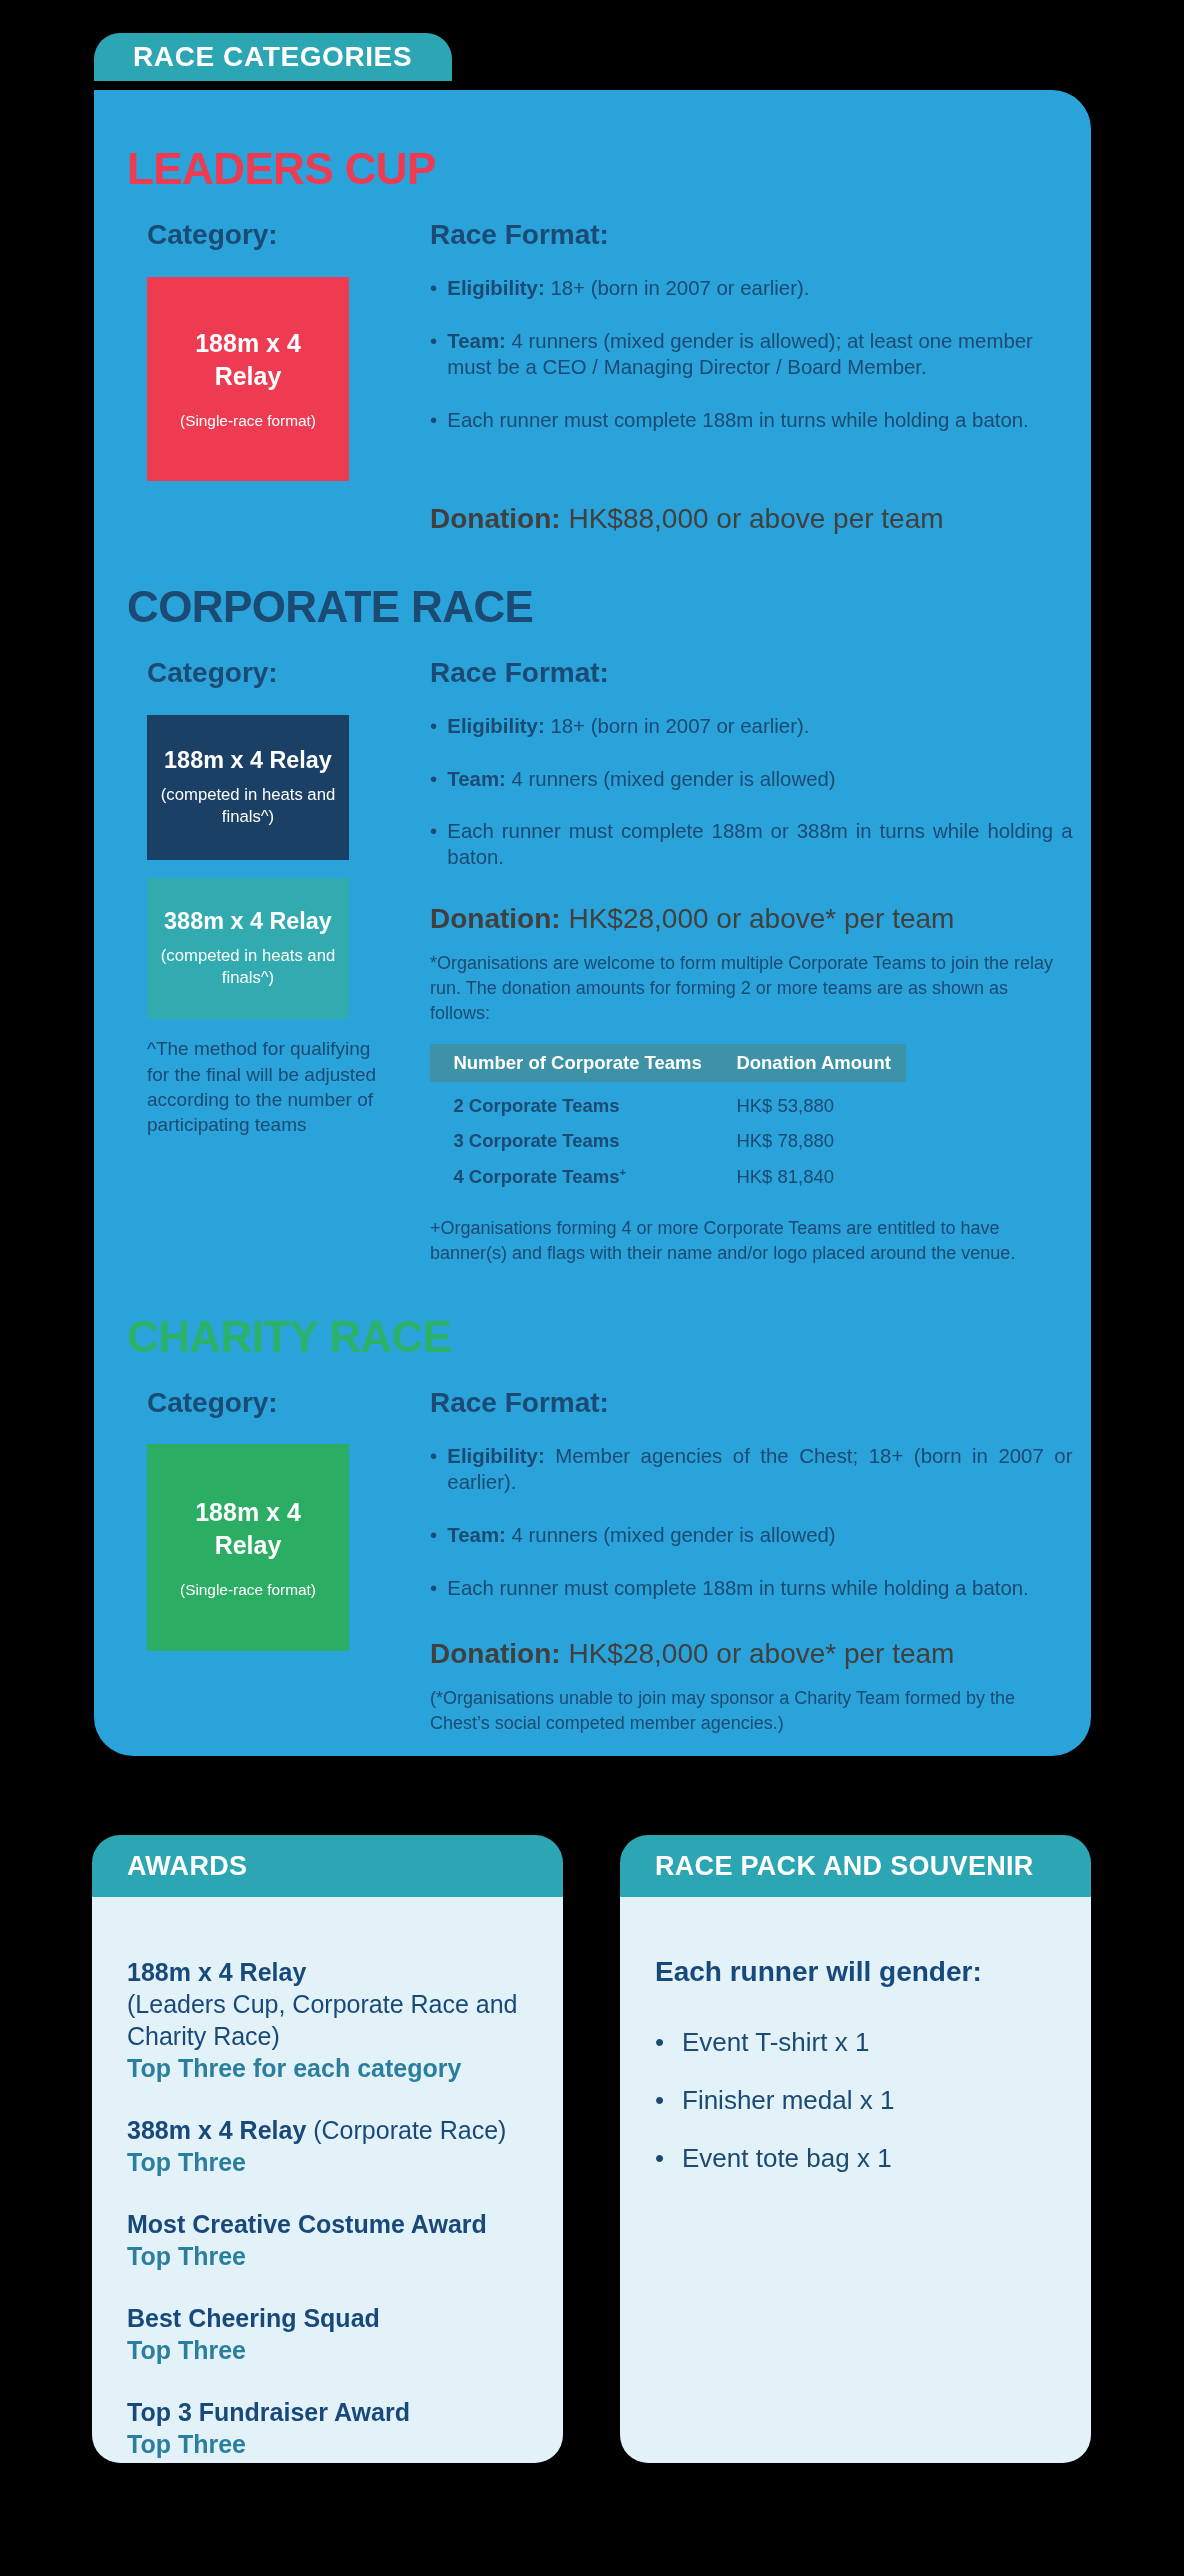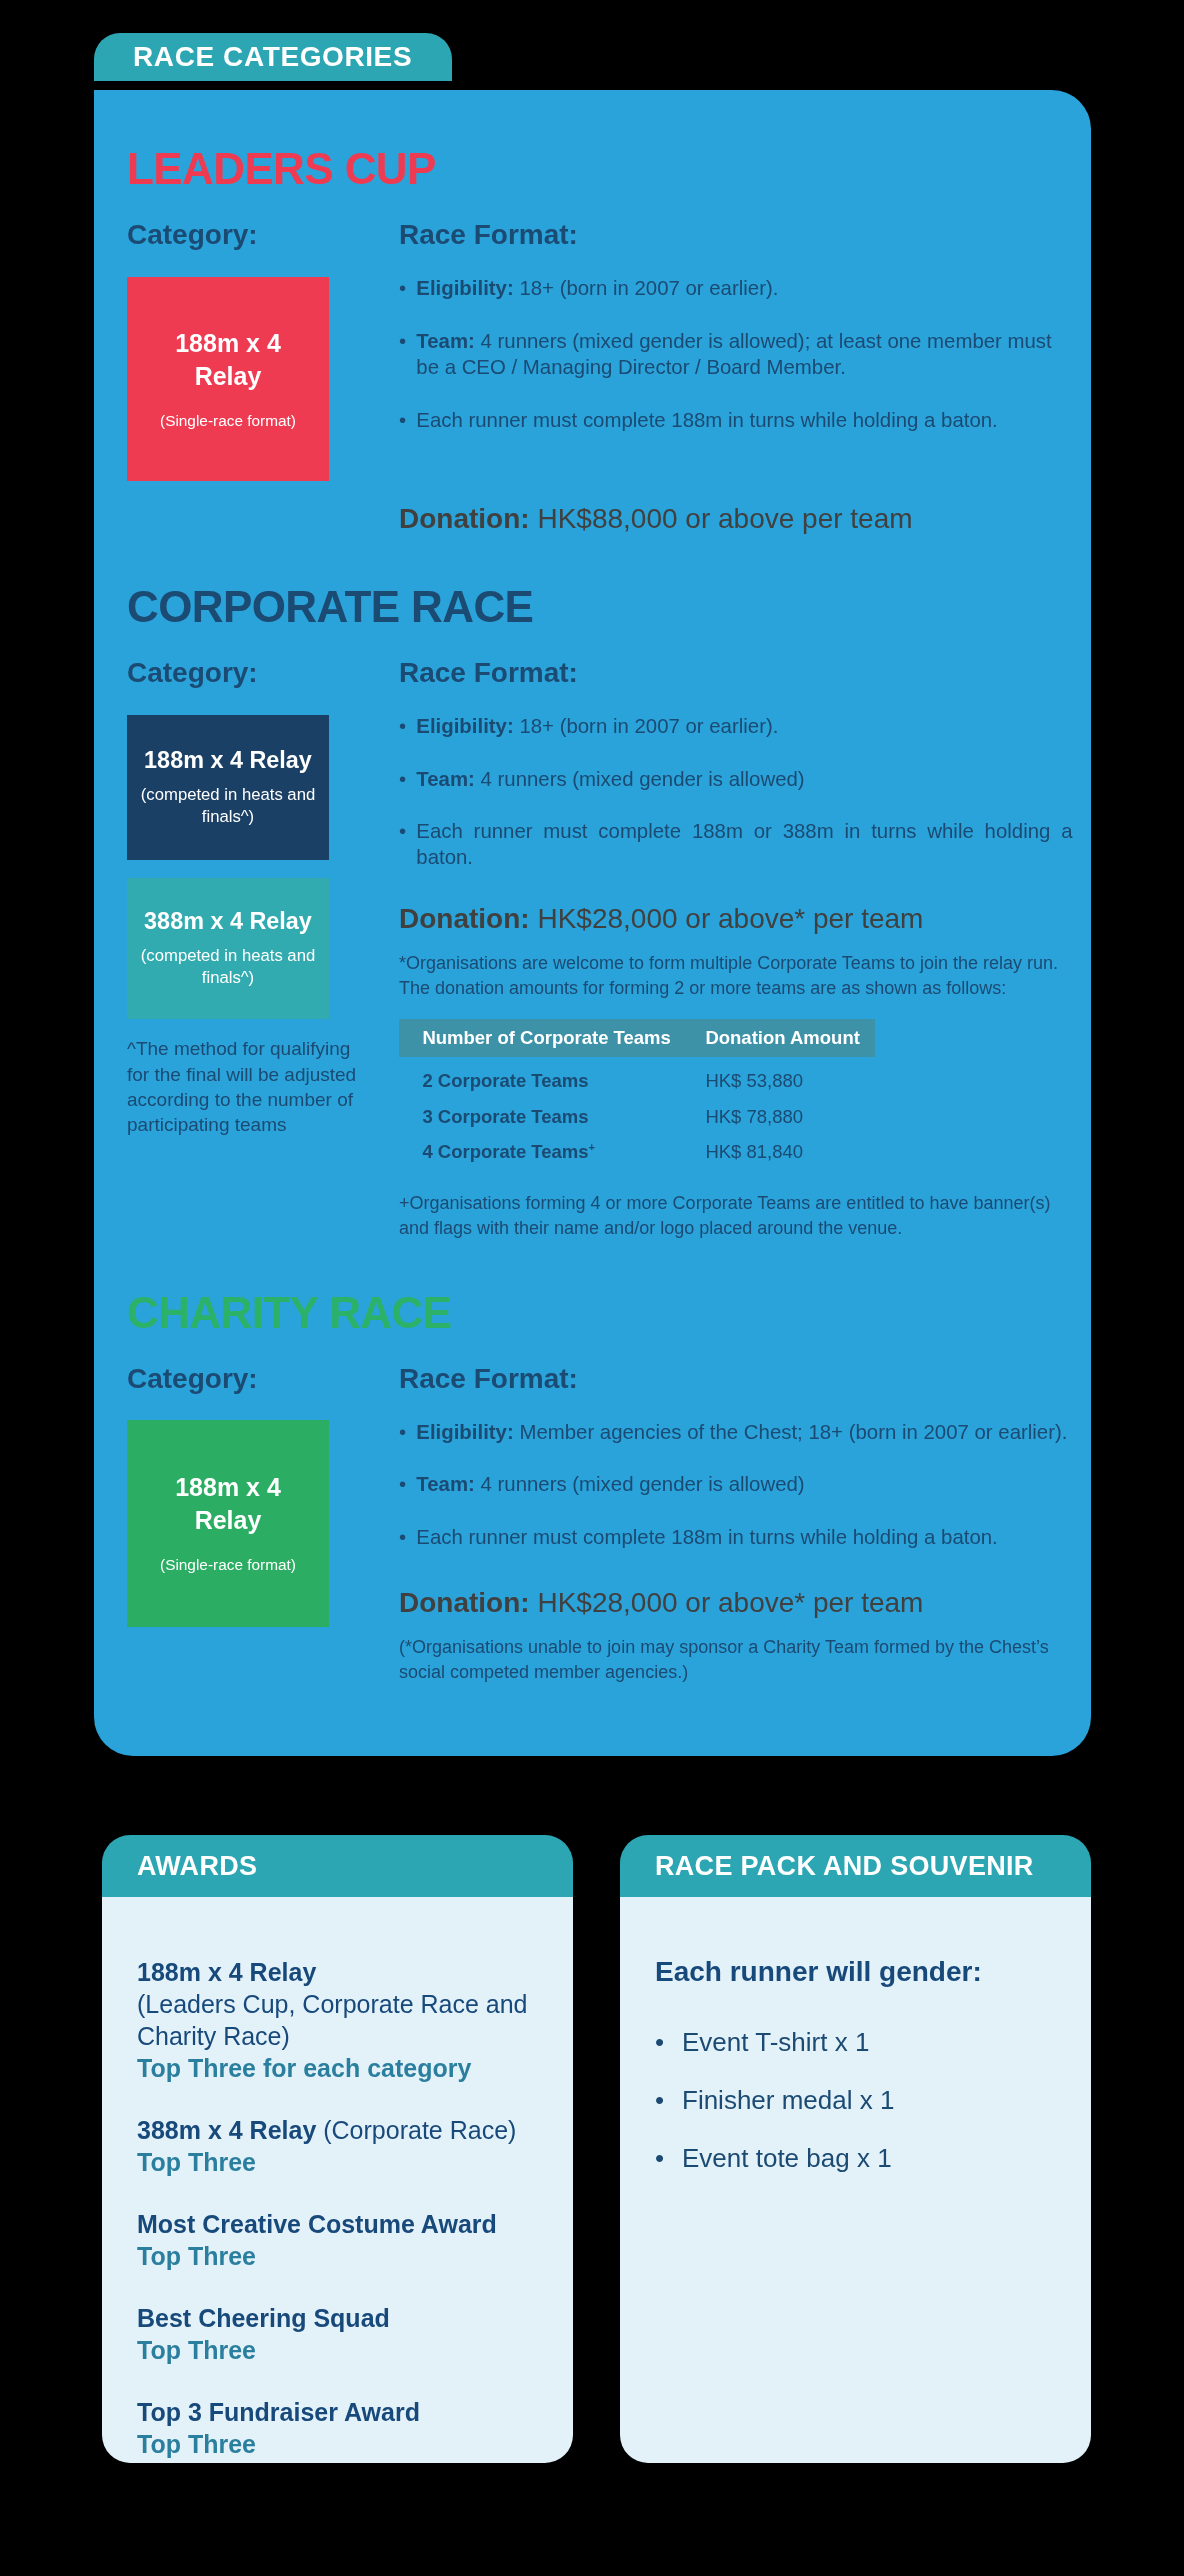--- a/index.html
+++ b/index.html
@@ -15,21 +15,21 @@
 
   
   .panel { position:absolute; left:94px; top:90px; width:997px; height:1666px;
            background:#2AA3DA; border-radius:0 39px 39px 39px;
            padding:54px 18.5px 0 33px; }
   .section-title { font-size:44px; font-weight:bold; letter-spacing:-0.6px; margin-bottom:25px; }
   .title-red   { color:#EF3B52; }
   .title-navy  { color:#1B4A73; }
   .title-green { color:#2CB168; }
 
-  .cols { display:grid; grid-template-columns:241px 1fr; column-gap:31px; }
+  .cols { display:grid; grid-template-columns:241px 1fr; column-gap:42px;margin-left:20px; }
   .col-label { font-size:28px; font-weight:bold; color:#1B4A73; margin-bottom:25px; }
 
   .cat-box { width:202px; color:#fff; text-align:center;
              display:flex; flex-direction:column; justify-content:center; }
   .box-red   { background:#EF3B52; height:204px; margin-top:26px; }
   .box-navy  { background:#1B4065; height:145px; margin-top:26px; }
   .box-teal  { background:#31ABB0; height:141px; margin-top:18.5px; }
   .box-green { background:#2BAE63; height:207px; margin-top:20px; }
   .box-title-lg { font-size:25px; font-weight:bold; line-height:1.3; white-space:pre-line; }
   .box-title-sm { font-size:23.4px; font-weight:bold; }
@@ -55,21 +55,21 @@
   .don-thead { background:#3E92A8; color:#fff; font-weight:bold;
                display:grid; grid-template-columns:283px 1fr; padding:8px 0 8px 23.4px; }
   .don-row { display:grid; grid-template-columns:283px 1fr; padding:0 0 0 23.4px; margin-top:13px; }
   .don-row .t-teams { font-weight:bold; }
   sup { font-size:60%; }
 
   .sec { margin-bottom:47px; }
 
   
   .card { position:absolute; top:1835px; width:471px; height:628px; }
-  .card-awards { left:102px; }
+  .card-awards { left:92px; }
   .card-pack   { left:620px; }
   .card-header { height:62px; background:#2CA6B2; border-radius:28px 28px 0 0;
                  display:flex; align-items:center; padding-left:35px; }
   .card-header-label { color:#fff; font-weight:bold; font-size:27px; letter-spacing:0.3px; }
   .card-body { height:566px; background:#E3F1F9; border-radius:0 0 28px 28px;
                padding:59px 25px 0 35px; }
 
   .aw-group { margin-bottom:30px; }
   .aw-title { font-size:25px; font-weight:bold; color:#17497B; line-height:1.28; }
   .aw-title .aw-suffix { font-weight:normal; }

